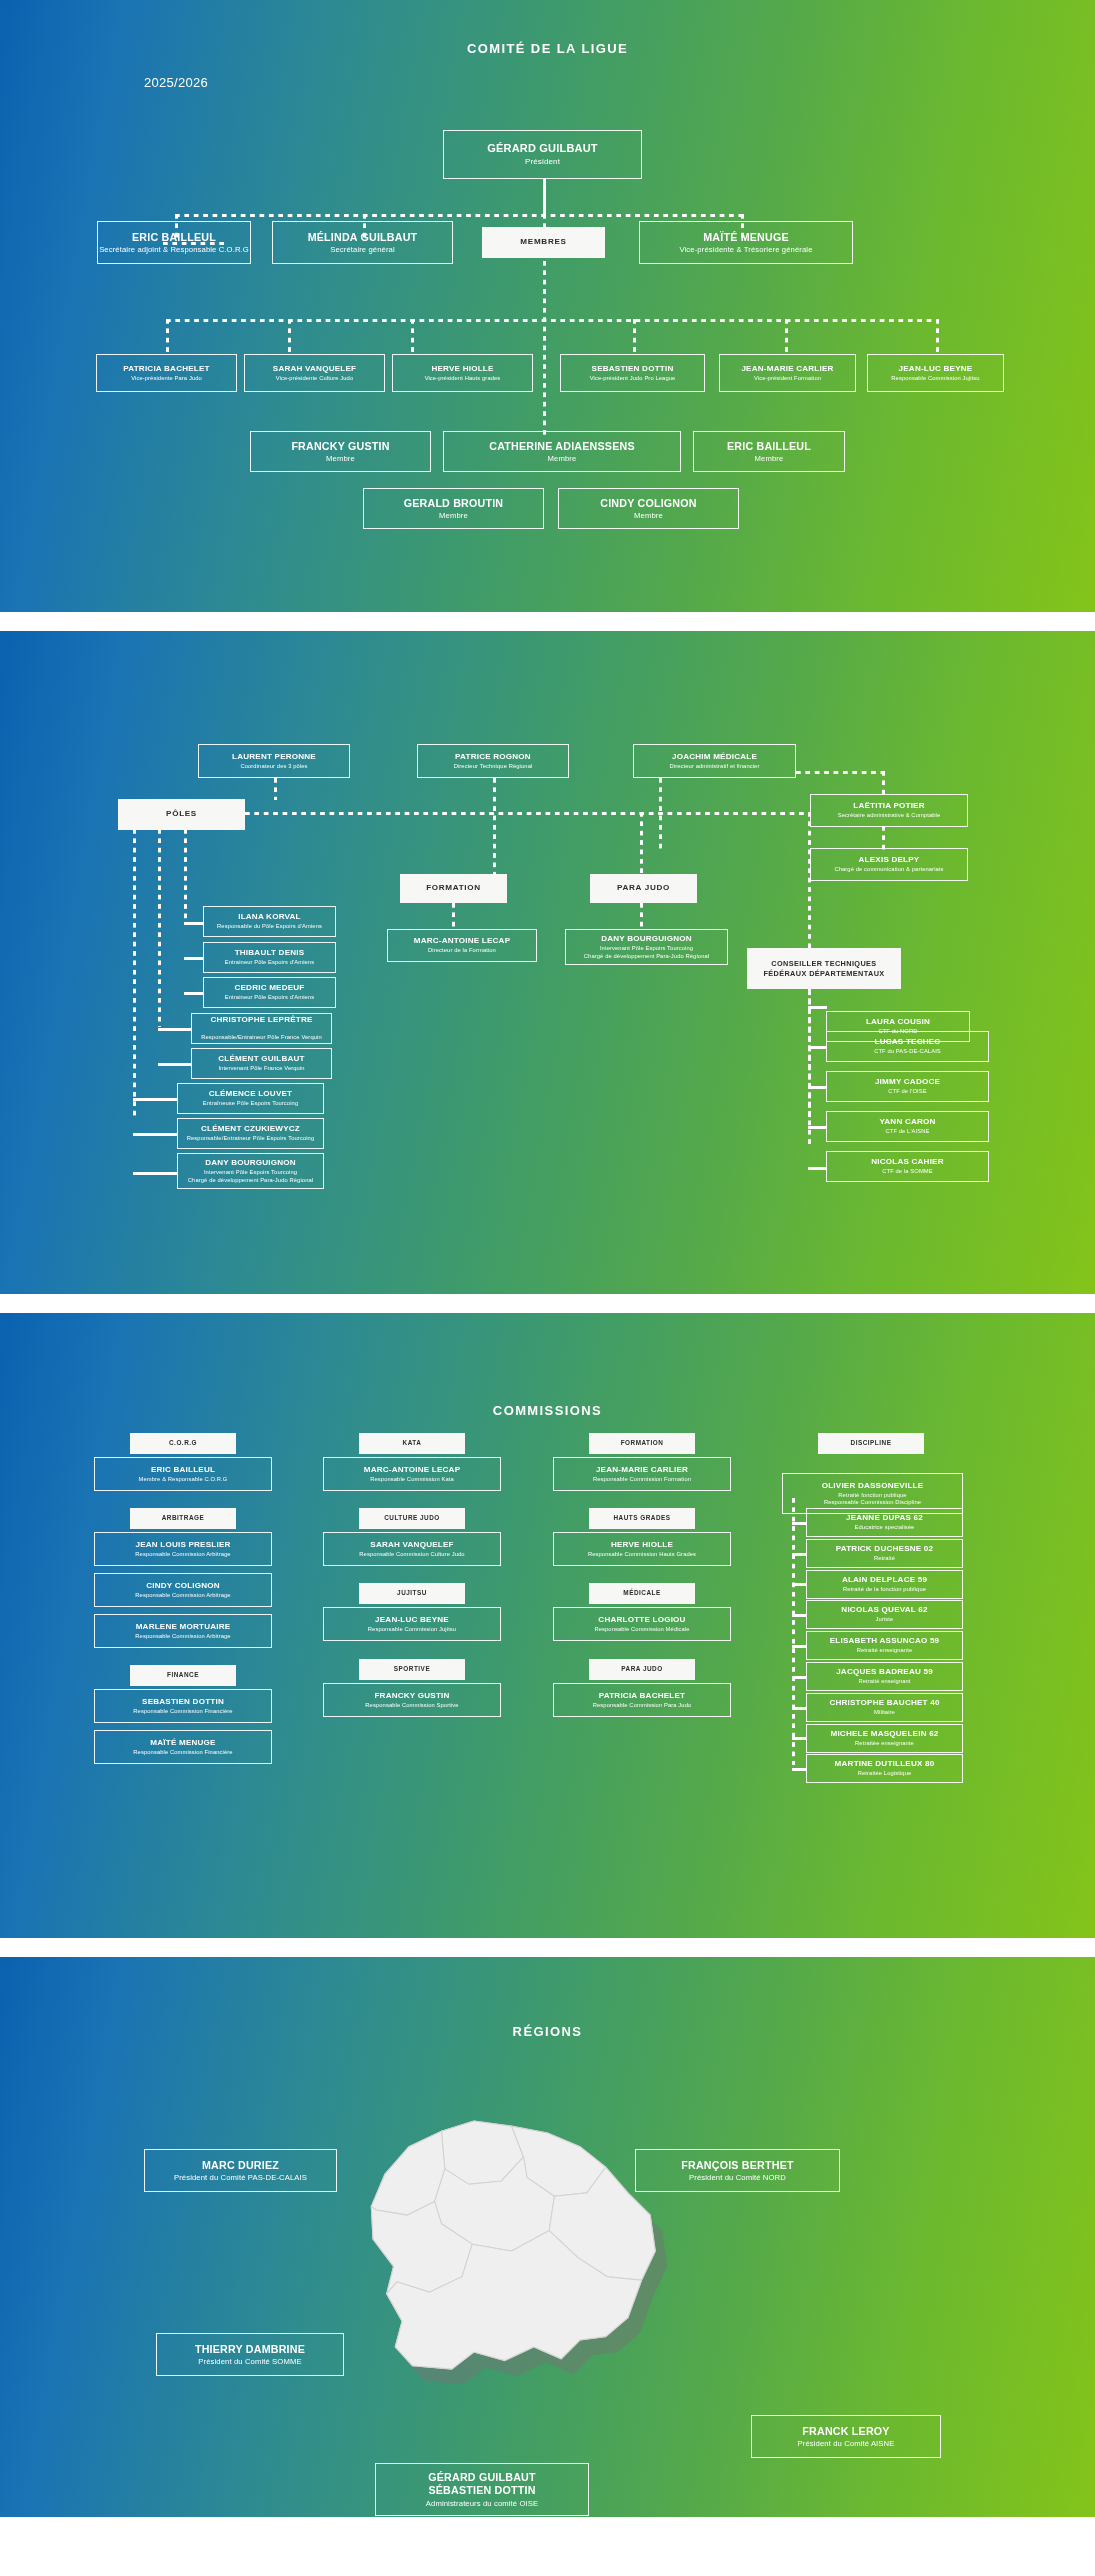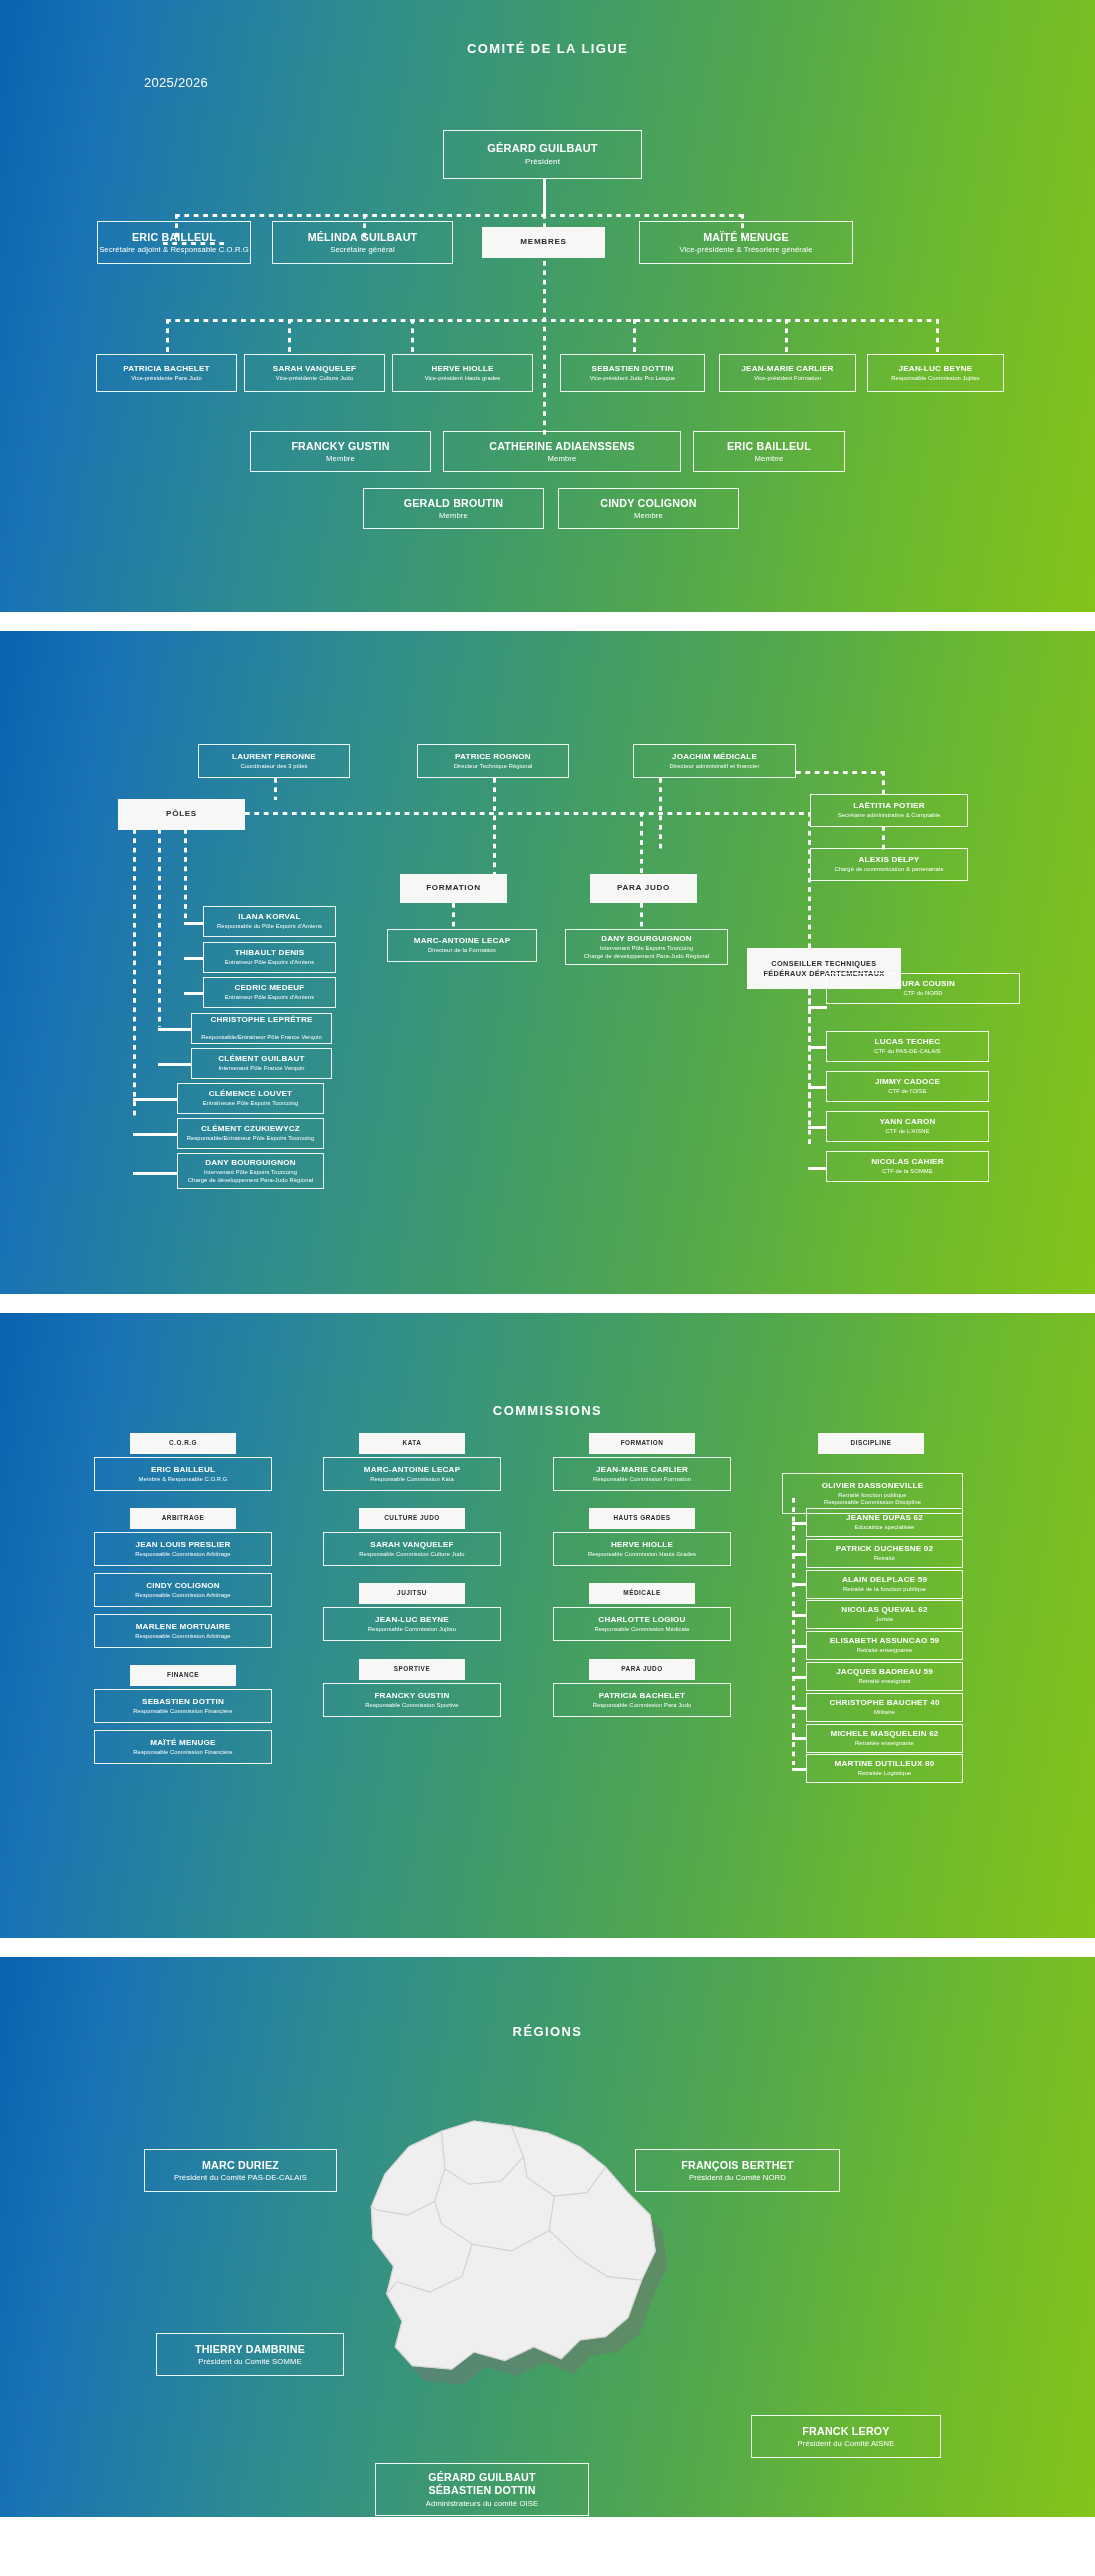--- a/index.html
+++ b/index.html
@@ -296,21 +296,21 @@
     <div class="sh" style="left:133px; top:541px; width:44px;"></div>
     <div class="box sm" style="left:177px; top:522px; width:147px; height:36px;">
       <div class="nm">DANY BOURGUIGNON</div>
       <div class="rl pole-role">
           <div>Intervenant Pôle Espoirs Tourcoing</div>
           <div>Chargé de développement Para-Judo Régional</div>
         </div>
     </div>
 
     <div class="sh" style="left:808px; top:375px; width:19px;"></div>
-    <div class="box sm" style="left:826px; top:342px; width:194px; height:31px;">
+    <div class="box sm" style="left:826px; top:380px; width:144px; height:31px;">
       <div class="nm">LAURA COUSIN</div>
       <div class="rl">CTF du NORD</div>
     </div>
     <div class="sh" style="left:808px; top:415px; width:19px;"></div>
     <div class="box sm" style="left:826px; top:400px; width:163px; height:31px;">
       <div class="nm">LUCAS TECHEC</div>
       <div class="rl">CTF du PAS-DE-CALAIS</div>
     </div>
     <div class="sh" style="left:808px; top:455px; width:19px;"></div>
     <div class="box sm" style="left:826px; top:440px; width:163px; height:31px;">

